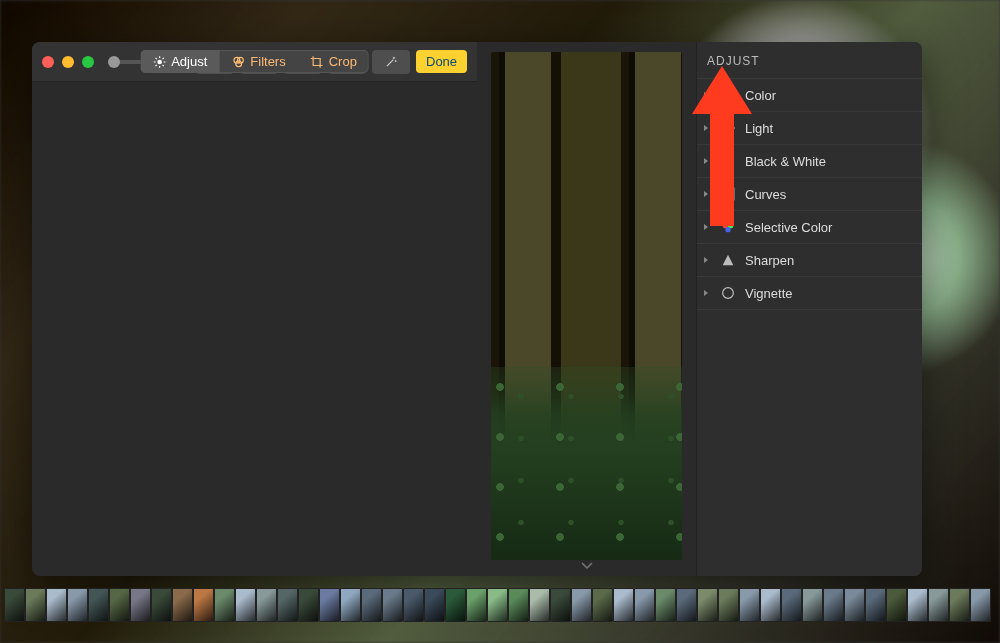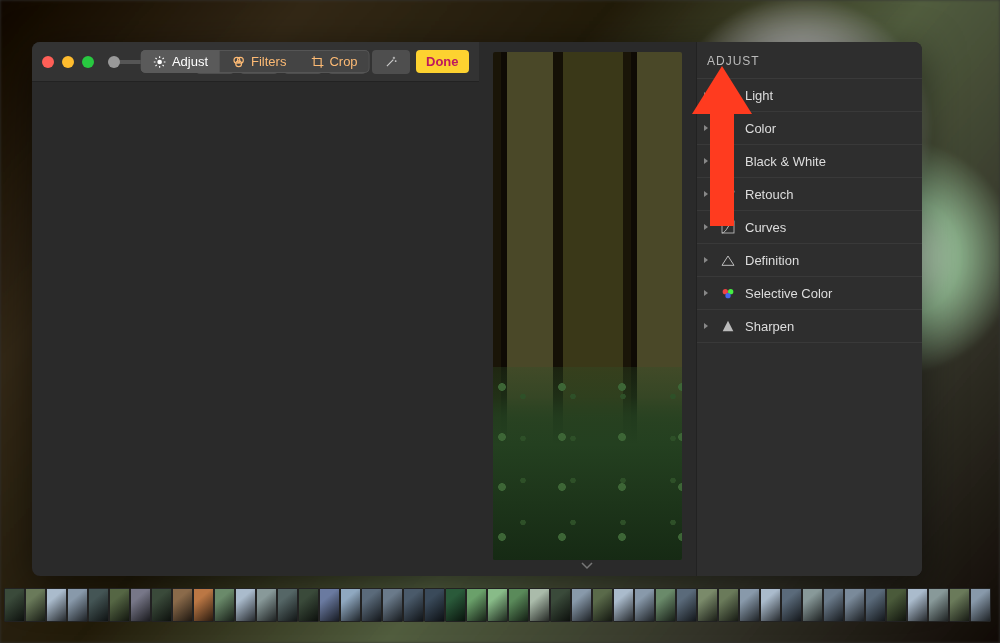--- a/index.html
+++ b/index.html
@@ -15,21 +15,21 @@
   .traffic{display:flex;gap:8px;margin-right:6px;}
   .dot{width:12px;height:12px;border-radius:50%;}
   .red{background:#ff5f57;} .yel{background:#febc2e;} .grn{background:#28c840;}
   .zoom{width:80px;height:4px;background:#555;border-radius:2px;position:relative;}
   .zoom::before{content:"";position:absolute;left:0;top:-4px;width:12px;height:12px;border-radius:50%;background:#999;}
   .seg{position:absolute;left:50%;transform:translateX(-50%);display:flex;background:#444;border-radius:5px;overflow:hidden;box-shadow:inset 0 0 0 1px #555;}
   .seg-item{display:flex;align-items:center;gap:5px;padding:4px 12px;font-size:13px;color:#fdba74;cursor:pointer;}
   .seg-item.active{background:#5a5a5a;color:#fff;}
   .right-tools{margin-left:auto;display:flex;gap:6px;align-items:center;}
   .tool-btn{width:38px;height:24px;background:#4e4e4e;border-radius:4px;display:flex;align-items:center;justify-content:center;color:#ccc;cursor:pointer;}
-  .done{background:#fdd230;color:#be185d;font-weight:700;font-size:13px;padding:4px 10px;border-radius:4px;cursor:pointer;}
+  .done{background:#fdd230;color:#0c4a6e;font-weight:400;font-size:13px;padding:4px 10px;border-radius:4px;cursor:pointer;}
   .workspace{flex:1;display:flex;min-height:0;}
   .canvas{flex:1;padding:10px 14px 4px 14px;display:flex;flex-direction:column;min-width:0;}
   .image{flex:1;border-radius:2px;background:
     linear-gradient(180deg, transparent 0%, transparent 68%, rgba(30,60,30,.5) 72%, rgba(20,50,20,.7) 100%),
     repeating-linear-gradient(90deg, #1a1508 0, #1a1508 8px, #0e0a04 8px, #0e0a04 14px, #4a4828 14px, #4a4828 60px, #141006 60px, #141006 70px, #3a3818 70px, #3a3818 130px),
     radial-gradient(ellipse 60% 50% at 35% 22%, rgba(255,255,230,.5), transparent 60%);
     background-blend-mode:normal,normal,screen;
     position:relative;overflow:hidden;}
   .ferns{position:absolute;left:0;right:0;bottom:0;height:38%;background:
     radial-gradient(circle at 15% 40%, #3d6636 6%, transparent 7%) 0 0/60px 50px,
@@ -147,20 +147,41 @@
       <div class="panel-hdr">ADJUST</div>
       <div id="panel-rows">
           <div class="row">
             <span class="chev">
               <svg width="8" height="8" viewBox="0 0 8 8">
                 <path d="M2 1 L6 4 L2 7 Z" fill="#888"></path>
               </svg>
             </span>
             <span class="icn">
               <svg width="16" height="16" viewBox="0 0 24 24">
+                <circle cx="12" cy="12" r="7" fill="none" stroke="url(#g1)" stroke-width="3"></circle>
+                <defs>
+                  <linearGradient id="g1" x1="0" y1="0" x2="1" y2="1">
+                    <stop offset="0" stop-color="#f33"></stop>
+                    <stop offset=".3" stop-color="#fc3"></stop>
+                    <stop offset=".6" stop-color="#3c6"></stop>
+                    <stop offset="1" stop-color="#36f"></stop>
+                  </linearGradient>
+                </defs>
+              </svg>
+            </span>
+            <span>Color</span>
+          </div>
+          <div class="row">
+            <span class="chev">
+              <svg width="8" height="8" viewBox="0 0 8 8">
+                <path d="M2 1 L6 4 L2 7 Z" fill="#888"></path>
+              </svg>
+            </span>
+            <span class="icn">
+              <svg width="16" height="16" viewBox="0 0 24 24">
                 <circle cx="12" cy="12" r="4" fill="currentColor"></circle>
                 <g stroke="currentColor" stroke-width="2">
                   <line x1="12" y1="2" x2="12" y2="5"></line>
                   <line x1="12" y1="19" x2="12" y2="22"></line>
                   <line x1="2" y1="12" x2="5" y2="12"></line>
                   <line x1="19" y1="12" x2="22" y2="12"></line>
                   <line x1="5" y1="5" x2="7" y2="7"></line>
                   <line x1="17" y1="17" x2="19" y2="19"></line>
                   <line x1="5" y1="19" x2="7" y2="17"></line>
                   <line x1="17" y1="7" x2="19" y2="5"></line>
@@ -170,86 +191,39 @@
             <span>Light</span>
           </div>
           <div class="row">
             <span class="chev">
               <svg width="8" height="8" viewBox="0 0 8 8">
                 <path d="M2 1 L6 4 L2 7 Z" fill="#888"></path>
               </svg>
             </span>
             <span class="icn">
               <svg width="16" height="16" viewBox="0 0 24 24">
-                <circle cx="12" cy="12" r="7" fill="none" stroke="url(#g1)" stroke-width="3"></circle>
-                <defs>
-                  <linearGradient id="g1" x1="0" y1="0" x2="1" y2="1">
-                    <stop offset="0" stop-color="#f33"></stop>
-                    <stop offset=".3" stop-color="#fc3"></stop>
-                    <stop offset=".6" stop-color="#3c6"></stop>
-                    <stop offset="1" stop-color="#36f"></stop>
-                  </linearGradient>
-                </defs>
-              </svg>
-            </span>
-            <span>Color</span>
-          </div>
-          <div class="row">
-            <span class="chev">
-              <svg width="8" height="8" viewBox="0 0 8 8">
-                <path d="M2 1 L6 4 L2 7 Z" fill="#888"></path>
-              </svg>
-            </span>
-            <span class="icn">
-              <svg width="16" height="16" viewBox="0 0 24 24">
                 <circle cx="12" cy="12" r="8" fill="none" stroke="currentColor" stroke-width="1.5"></circle>
                 <path d="M12 4a8 8 0 0 1 0 16z" fill="currentColor"></path>
               </svg>
             </span>
             <span>Black &amp; White</span>
           </div>
           <div class="row">
             <span class="chev">
               <svg width="8" height="8" viewBox="0 0 8 8">
                 <path d="M2 1 L6 4 L2 7 Z" fill="#888"></path>
               </svg>
             </span>
             <span class="icn">
               <svg width="16" height="16" viewBox="0 0 24 24">
-                <rect x="2" y="9" width="20" height="6" rx="3" transform="rotate(-35 12 12)" fill="none" stroke="currentColor" stroke-width="1.5"></rect>
-              </svg>
-            </span>
-            <span>Retouch</span>
-          </div>
-          <div class="row">
-            <span class="chev">
-              <svg width="8" height="8" viewBox="0 0 8 8">
-                <path d="M2 1 L6 4 L2 7 Z" fill="#888"></path>
-              </svg>
-            </span>
-            <span class="icn">
-              <svg width="16" height="16" viewBox="0 0 24 24">
                 <rect x="3" y="3" width="18" height="18" fill="none" stroke="currentColor" stroke-width="1.3"></rect>
                 <path d="M3 21 C 10 21 14 3 21 3" fill="none" stroke="currentColor" stroke-width="1.5"></path>
               </svg>
             </span>
             <span>Curves</span>
-          </div>
-          <div class="row">
-            <span class="chev">
-              <svg width="8" height="8" viewBox="0 0 8 8">
-                <path d="M2 1 L6 4 L2 7 Z" fill="#888"></path>
-              </svg>
-            </span>
-            <span class="icn">
-              <svg width="16" height="16" viewBox="0 0 24 24">
-                <path d="M3 20 L12 6 L21 20 Z" fill="none" stroke="currentColor" stroke-width="1.5"></path>
-              </svg>
-            </span>
-            <span>Definition</span>
           </div>
           <div class="row">
             <span class="chev">
               <svg width="8" height="8" viewBox="0 0 8 8">
                 <path d="M2 1 L6 4 L2 7 Z" fill="#888"></path>
               </svg>
             </span>
             <span class="icn">
               <svg width="16" height="16" viewBox="0 0 24 24">
                 <circle cx="8" cy="10" r="4" fill="#e44"></circle>
@@ -264,20 +238,33 @@
               <svg width="8" height="8" viewBox="0 0 8 8">
                 <path d="M2 1 L6 4 L2 7 Z" fill="#888"></path>
               </svg>
             </span>
             <span class="icn">
               <svg width="16" height="16" viewBox="0 0 24 24">
                 <path d="M4 20 L12 4 L20 20 Z" fill="currentColor"></path>
               </svg>
             </span>
             <span>Sharpen</span>
+          </div>
+          <div class="row">
+            <span class="chev">
+              <svg width="8" height="8" viewBox="0 0 8 8">
+                <path d="M2 1 L6 4 L2 7 Z" fill="#888"></path>
+              </svg>
+            </span>
+            <span class="icn">
+              <svg width="16" height="16" viewBox="0 0 24 24">
+                <circle cx="12" cy="12" r="8" fill="none" stroke="currentColor" stroke-width="1.8"></circle>
+              </svg>
+            </span>
+            <span>Vignette</span>
           </div>
         </div>
     </div>
   </div>
 </div>
 
 <svg class="arrow" viewBox="0 0 80 160">
   <polygon points="40,0 70,48 52,48 52,160 28,160 28,48 10,48" fill="#ff3b1f"></polygon>
 </svg>
 

